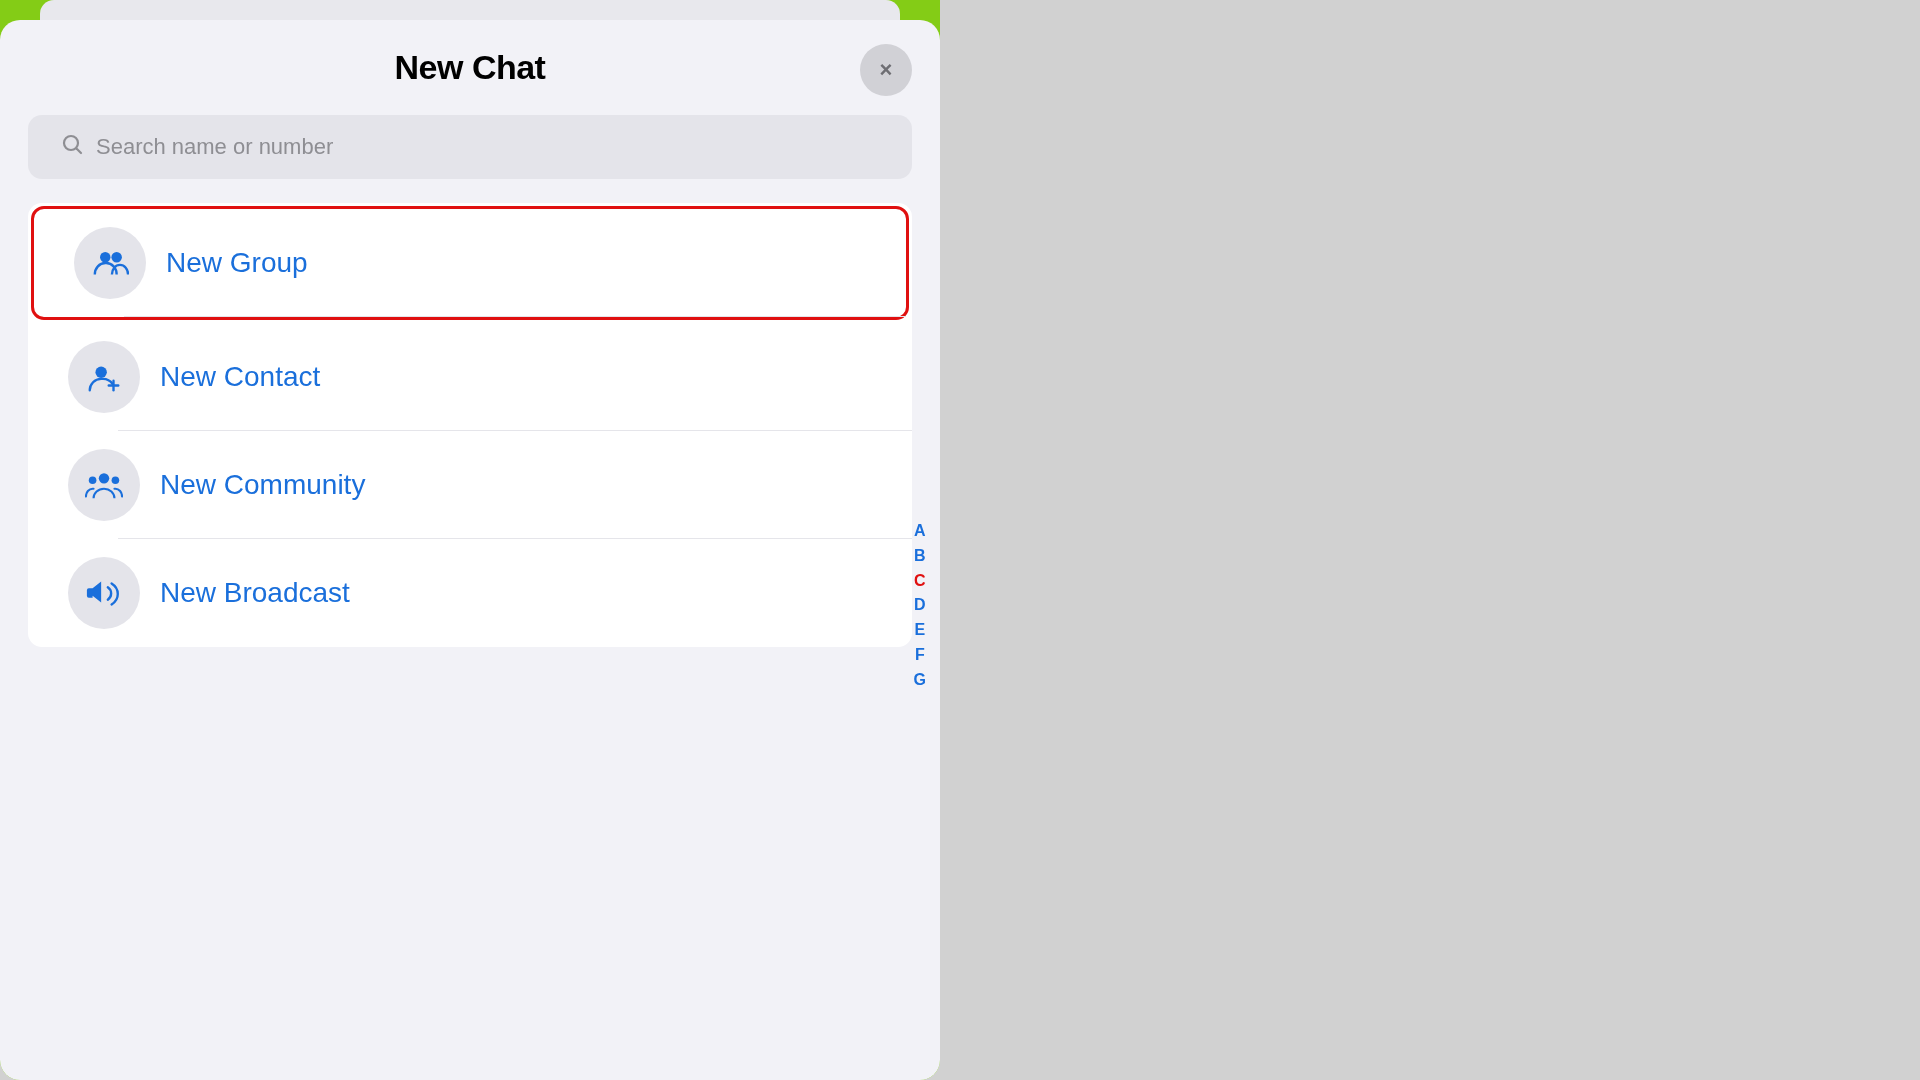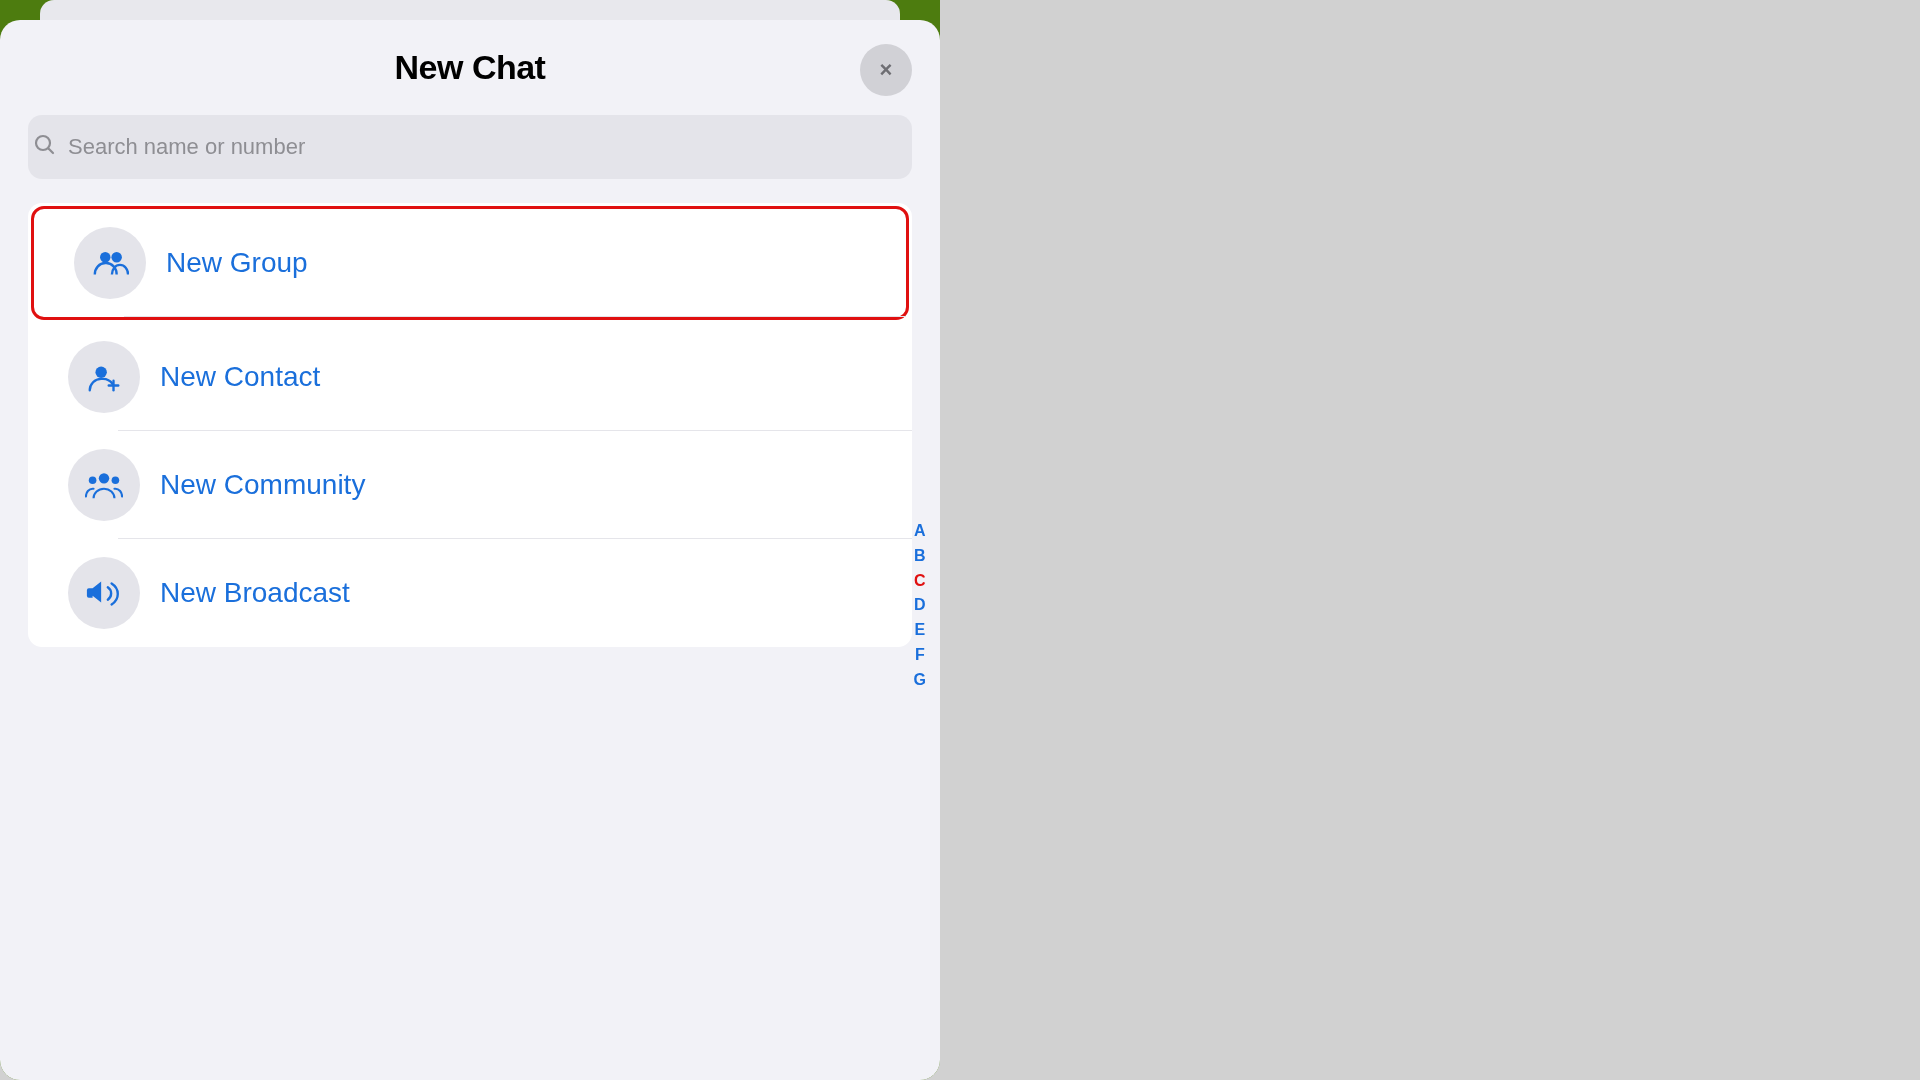--- a/index.html
+++ b/index.html
@@ -27,21 +27,21 @@
       height: 1080px;
       background: #d1d1d1;
     }
 
     .modal-container {
       position: absolute;
       top: 0;
       left: 0;
       width: 940px;
       height: 1080px;
-      background: #4d7c0f;
+      background: #84cc16;
       border-radius: 0 0 20px 20px;
       overflow: hidden;
     }
 
     
     .modal-behind {
       position: absolute;
       top: 0;
       left: 40px;
       width: 860px;
@@ -97,21 +97,21 @@
       padding: 12px 28px 24px;
     }
 
     .search-box {
       width: 100%;
       height: 64px;
       background: #e4e4ea;
       border-radius: 14px;
       display: flex;
       align-items: center;
-      padding: 0 4px;
+      padding: 0 32px;
       gap: 12px;
     }
 
     .search-icon-wrap {
       color: #8e8e93;
       font-size: 22px;
     }
 
     .search-input {
       background: transparent;

